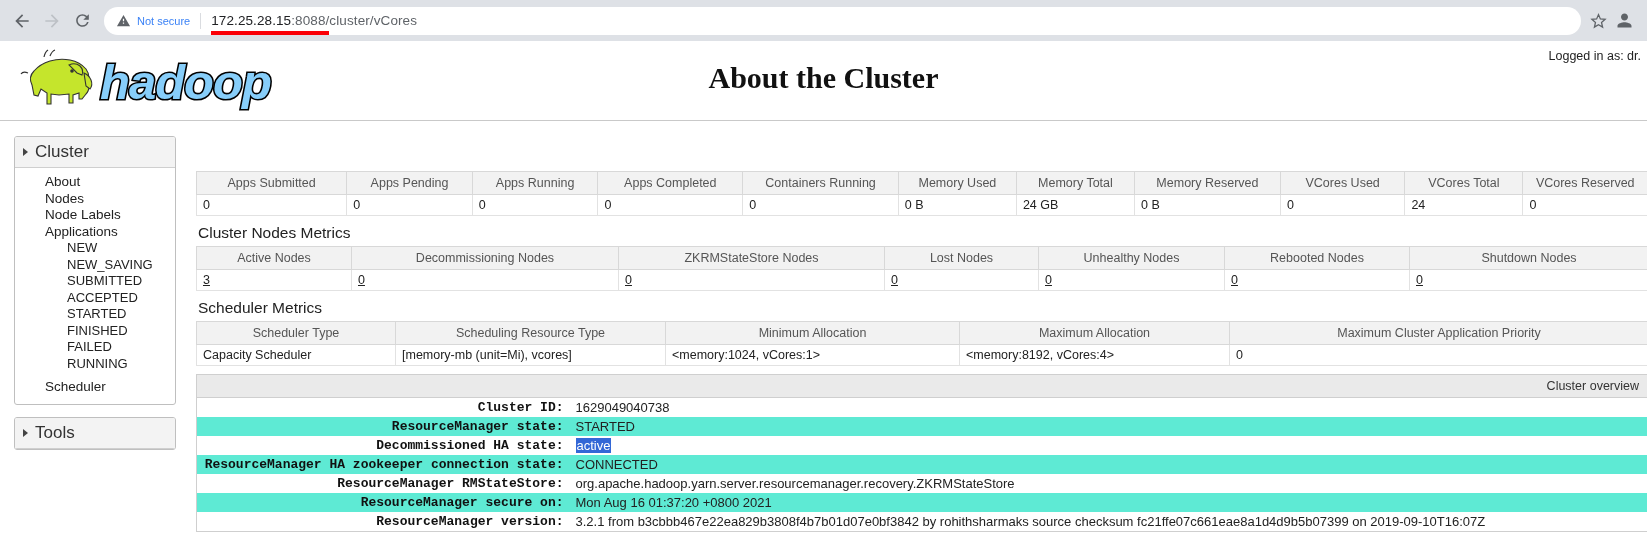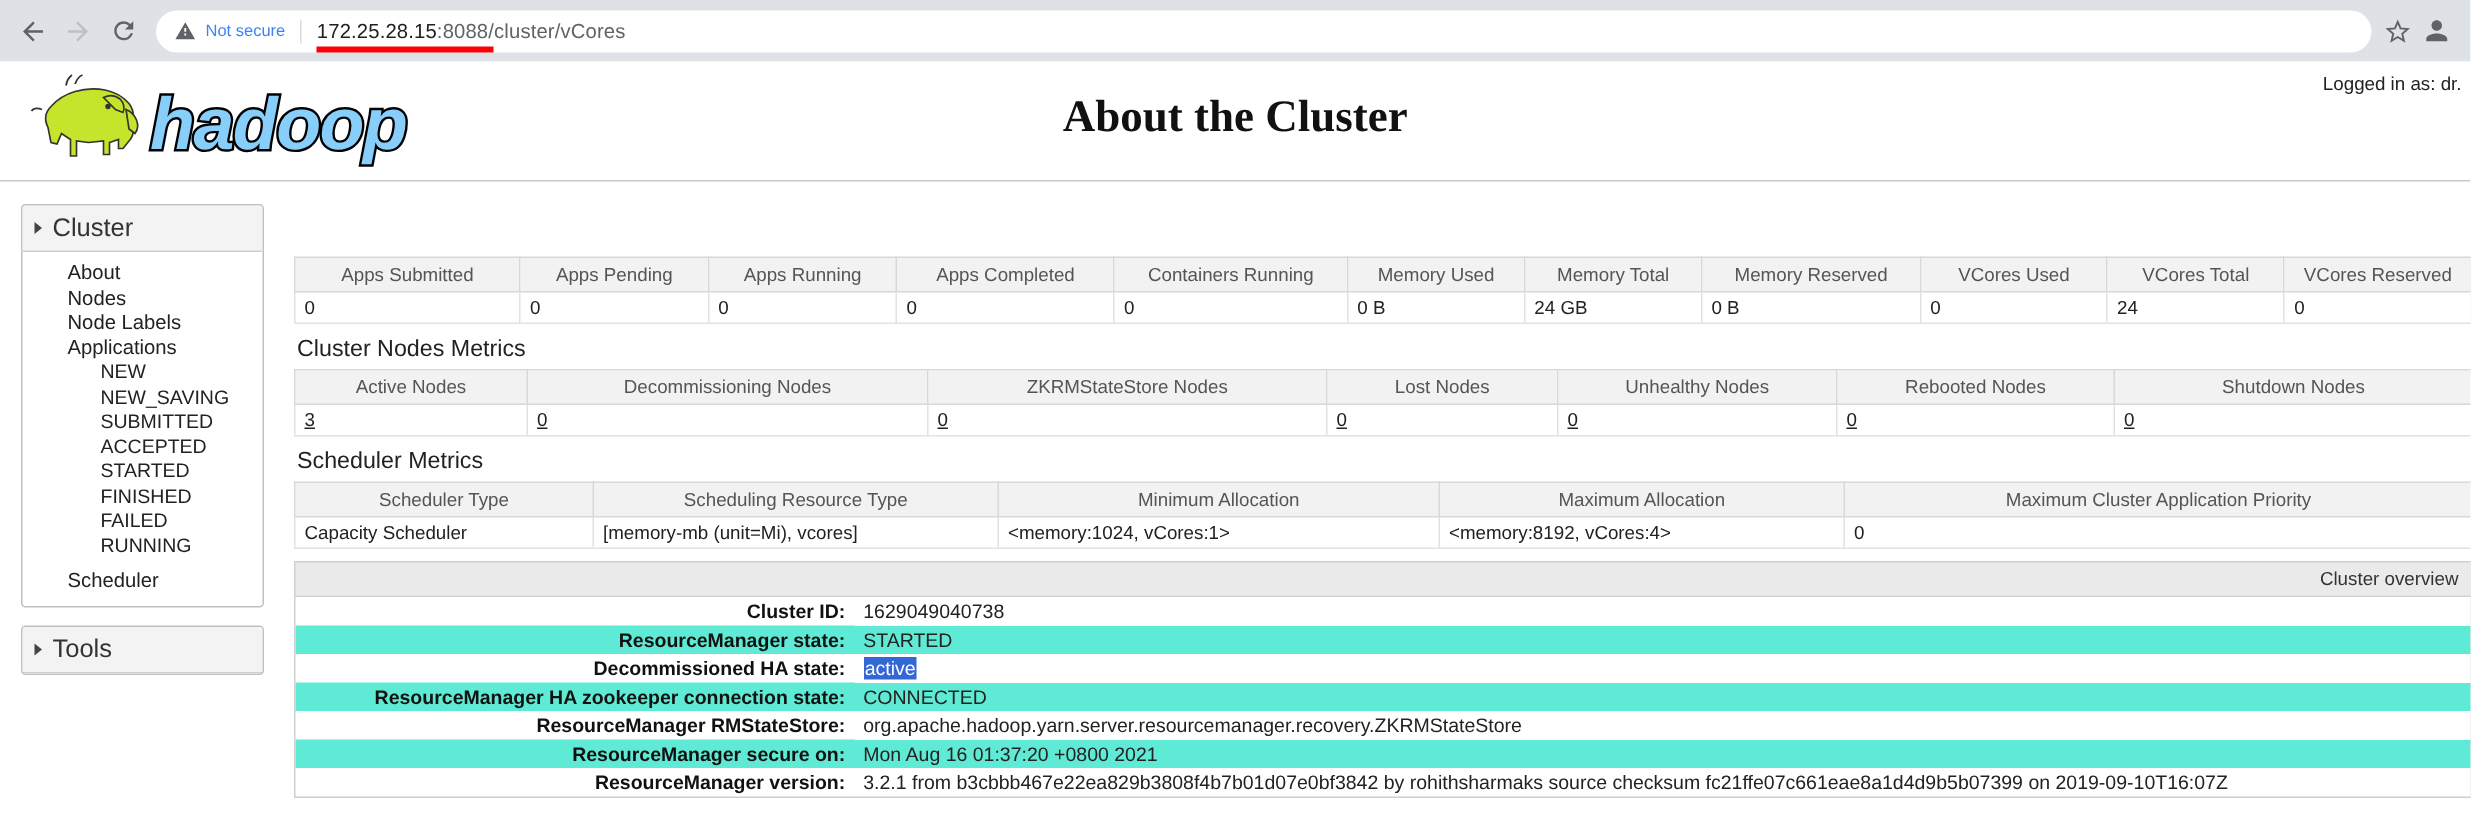--- a/index.html
+++ b/index.html
@@ -116,21 +116,21 @@
   table.detail caption {
     background:#eaeaea; border:1px solid #cfcfcf; border-bottom:none;
     font-size:12.5px; color:#333; text-align:right;
     padding:4px 8px; caption-side:top;
   }
   table.detail td { font-size:13px; padding:2px 6px; vertical-align:top; }
   table.detail tr.odd td { background:#fff; }
   table.detail tr.even td { background:#5eead4; }
   td.k {
     width:373px; text-align:right; font-weight:bold;
-    color:#111; white-space:nowrap; padding-right:8px;
+    color:#111; white-space:nowrap; padding-right:8px;font-family:Liberation Mono, monospace;
   }
   td.v { color:#222; white-space:nowrap; overflow:hidden; }
   .hl { background:#3367d6; color:#fff; padding:0 1px; }
 </style>
 </head>
 <body>
 
 <div class="chrome">
   <div class="nav-btns">
     <div class="nav-btn">

